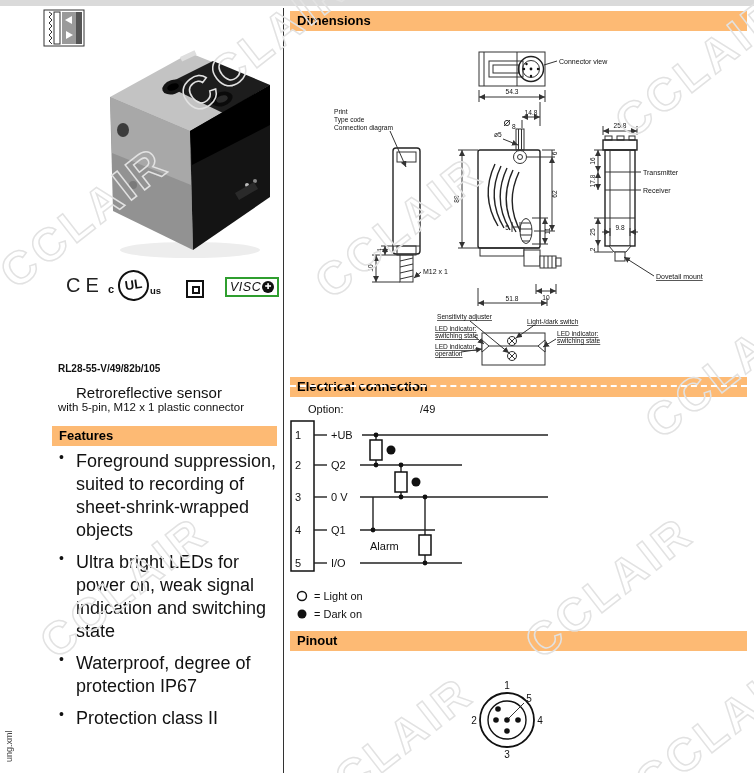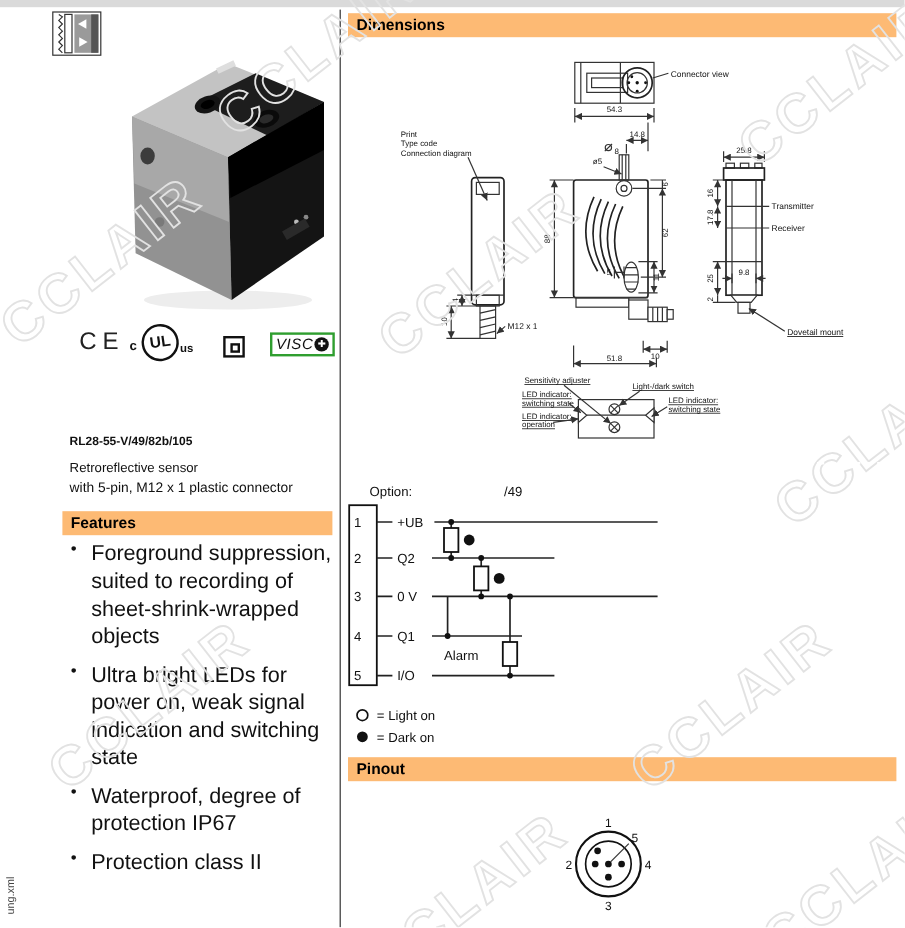--- a/index.html
+++ b/index.html
@@ -6,21 +6,21 @@
   #page{position:relative;width:754px;height:773px;background:#fff;overflow:hidden;
         font-family:"Liberation Sans",sans-serif;color:#111;}
   .topstrip{position:absolute;left:0;top:0;width:754px;height:6px;background:#dadada;}
   .vdivider{position:absolute;left:283px;top:8px;width:1px;height:765px;background:#333;}
   .sec-bar{position:absolute;height:20px;background:#fdba74;font-weight:bold;font-size:13px;
            line-height:20px;padding-left:7px;box-sizing:border-box;color:#000;}
   .bar-left{left:52px;width:225px;}
   .bar-right{left:290px;width:457px;}
   .dash-line{position:absolute;left:290px;top:385px;width:457px;border-top:2px dashed #fff;z-index:5;}
   .model-number{position:absolute;left:58px;top:363px;font-size:10px;font-weight:bold;}
-  .model-desc{position:absolute;left:58px;top:384px;font-size:11px;}
+  .model-desc{position:absolute;left:76px;top:384px;font-size:15px;}
   .model-sub{position:absolute;left:58px;top:401px;font-size:11.5px;}
   .features-list{position:absolute;left:52px;top:450px;width:230px;margin:0;padding:0;list-style:none;}
   .features-list li{position:relative;padding-left:24px;font-size:18px;line-height:1.28;margin-bottom:9px;}
   .features-list li::before{content:"\2022";position:absolute;left:7px;top:-1px;font-size:14px;}
   
   .ce{position:absolute;left:66px;top:274px;font-size:20px;letter-spacing:5px;color:#222;}
   .ul-wrap{position:absolute;left:108px;top:270px;width:56px;height:34px;}
   .ul-circle{position:absolute;left:10px;top:0;width:27px;height:27px;border:2.5px solid #111;
              border-radius:50%;font-weight:bold;font-size:13px;text-align:center;line-height:26px;
              transform:rotate(-8deg);}
@@ -314,20 +314,21 @@
         <text x="145" y="313" class="t-dim t-under">LED indicator:</text>
         <text x="145" y="320" class="t-dim t-under">operation</text>
         <line x1="171" y1="316" x2="192" y2="313" class="ln" marker-end="url(#arr)"></line>
         <text x="267" y="300" class="t-dim t-under">LED indicator:</text>
         <text x="267" y="307" class="t-dim t-under">switching state</text>
         <line x1="266" y1="303" x2="253" y2="311" class="ln" marker-end="url(#arr)"></line>
       </g>
     </svg>
   </div>
 
+  <div class="sec-bar bar-right" style="top:377px;">Electrical connection</div>
   <div class="dash-line"></div>
 
   <div class="svgbox" style="left:290px;top:400px;">
     <svg width="300" height="228" viewBox="0 0 300 228">
       <text x="18" y="13" class="e-txt">Option:</text>
       <text x="130" y="13" class="e-txt">/49</text>
       <rect x="1" y="21" width="23" height="150" fill="#fff" stroke="#111" stroke-width="1.5"></rect>
       <text x="5" y="39" class="e-txt">1</text>
       <text x="5" y="69" class="e-txt">2</text>
       <text x="5" y="101" class="e-txt">3</text>

